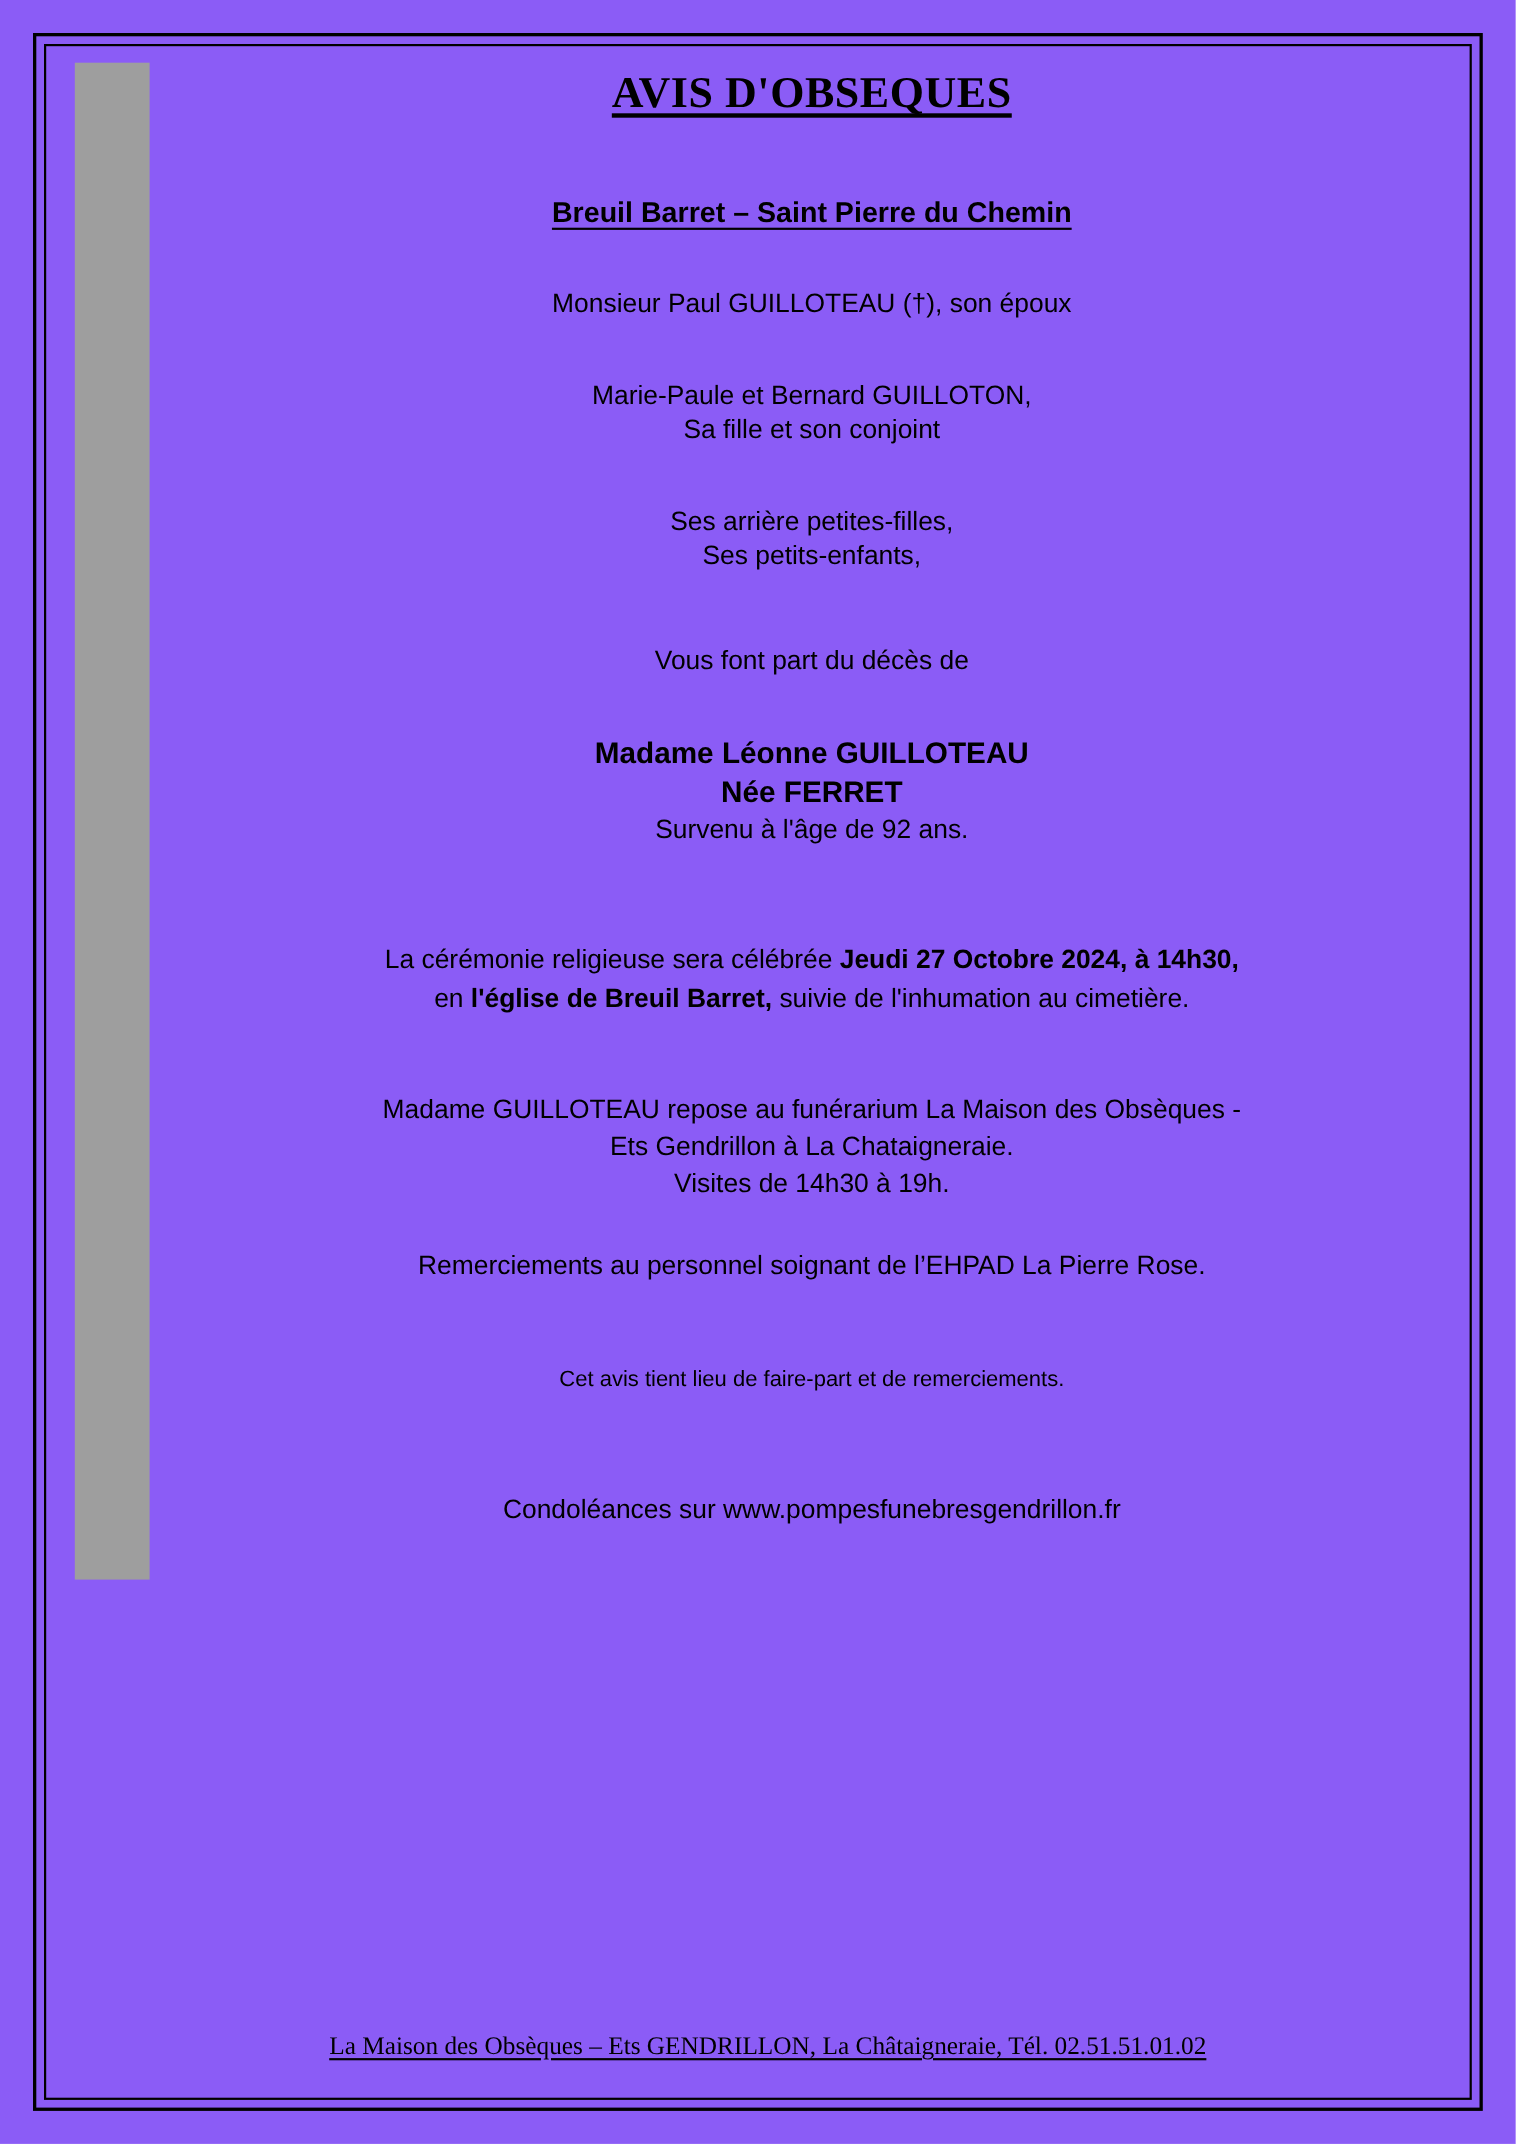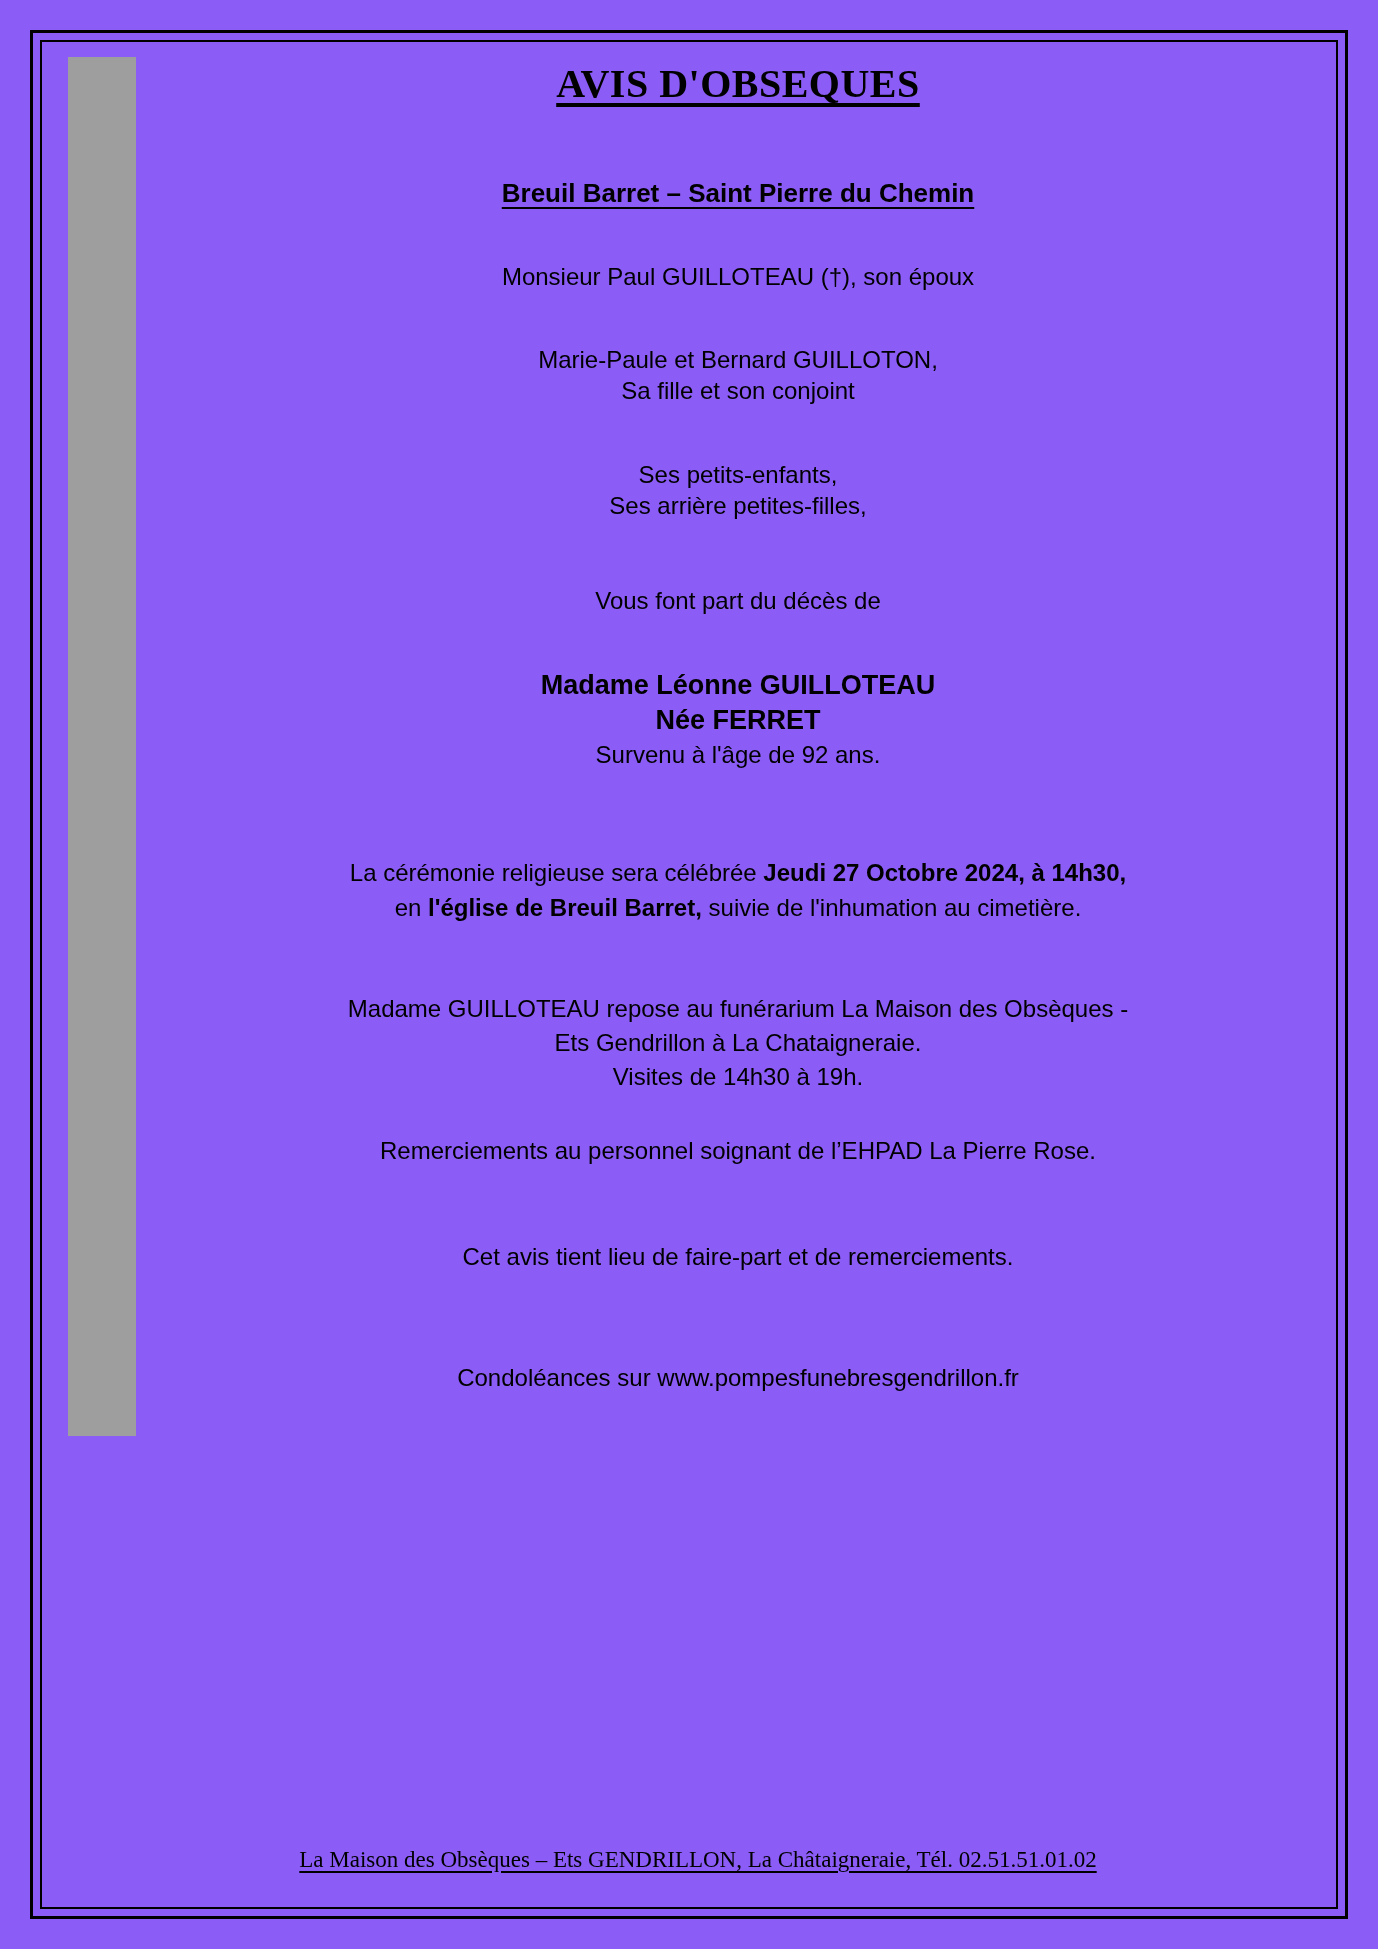--- a/index.html
+++ b/index.html
@@ -113,21 +113,21 @@
     margin-top: 66px;
   }
 
   .thanks {
     font-size: 24px;
     line-height: 1.4;
     margin-top: 40px;
   }
 
   .notice {
-    font-size: 24px;
+    font-size: 20px;
     line-height: 1.4;
     margin-top: 72px;
   }
 
   .condolences {
     font-size: 24px;
     line-height: 1.4;
     margin-top: 88px;
   }
 
@@ -161,22 +161,22 @@
     <div class="blk">
       <div>Monsieur Paul GUILLOTEAU (†), son époux</div>
     </div>
 
     <div class="blk">
       <div>Marie-Paule et Bernard GUILLOTON,</div>
       <div>Sa fille et son conjoint</div>
     </div>
 
     <div class="blk">
+      <div>Ses arrière petites-filles,</div>
       <div>Ses petits-enfants,</div>
-      <div>Ses arrière petites-filles,</div>
     </div>
 
     <div class="blk" style="margin-top:64px;">
       <div>Vous font part du décès de</div>
     </div>
 
     <div class="deceased">
       <div>Madame Léonne GUILLOTEAU</div>
       <div>Née FERRET</div>
       <div class="deceased-age">Survenu à l'âge de 92 ans.</div>

